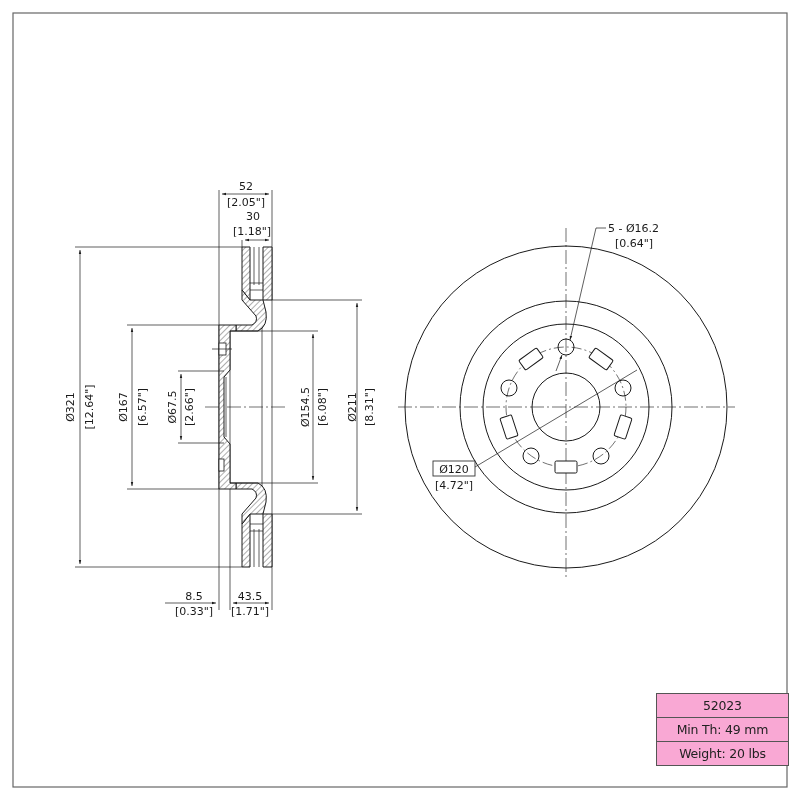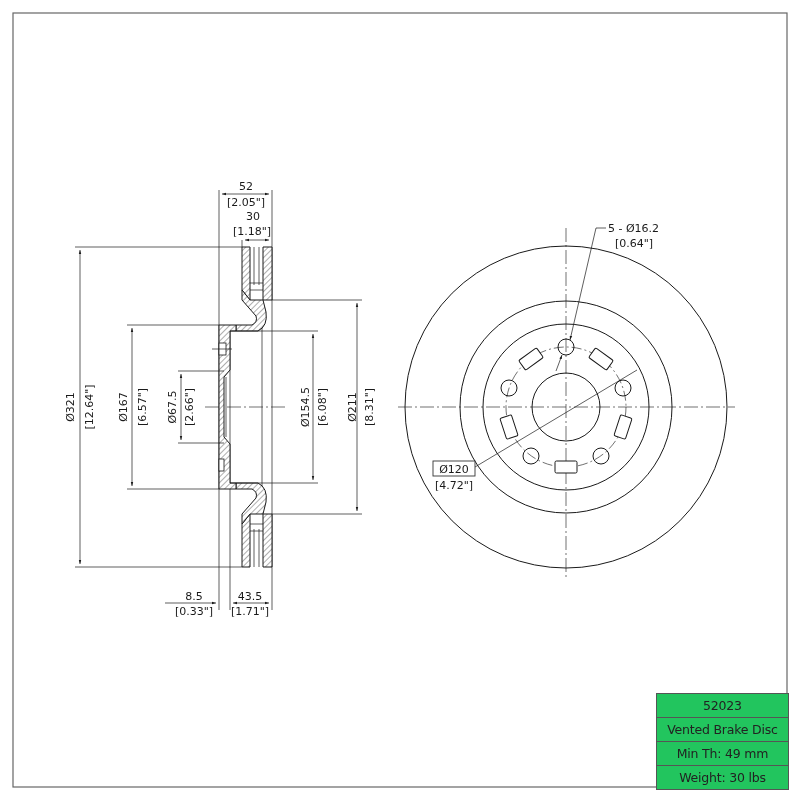--- a/index.html
+++ b/index.html
@@ -3,21 +3,21 @@
 <meta charset="utf-8">
 <style>
   html, body { margin:0; padding:0; background:#ffffff; }
   body { width:800px; height:800px; position:relative; overflow:hidden; font-family:"DejaVu Sans", sans-serif; }
   #drawing { position:absolute; left:0; top:0; width:800px; height:800px; }
   .ln { stroke:#1a1a1a; stroke-width:1; fill:none; }
   .thin { stroke:#1a1a1a; stroke-width:0.7; fill:none; }
   .center { stroke:#333; stroke-width:0.7; fill:none; stroke-dasharray:14 3 2 3; }
   .hatch { fill:url(#hatchPat); stroke:#1a1a1a; stroke-width:1; }
   .dimtxt { font-family:"DejaVu Sans", sans-serif; font-size:11px; fill:#1a1a1a; }
-  .tb { position:absolute; left:656px; top:693px; width:131px; border:1px solid #555; border-bottom:none; background:#22c55e; }
+  .tb { position:absolute; left:656px; top:693px; width:131px; border:1px solid #555; border-bottom:none; background:#f9a8d4; }
   .tb-row { height:23px; border-bottom:1px solid #555; display:flex; align-items:center; justify-content:center; font-size:12.5px; color:#222; font-family:"DejaVu Sans", sans-serif; letter-spacing:-0.2px; }
   .tb-row.first { justify-content:center; }
 </style>
 </head>
 <body>
 
 <svg id="drawing" viewBox="0 0 800 800" xmlns="http://www.w3.org/2000/svg">
   <defs>
     <pattern id="hatchPat" patternUnits="userSpaceOnUse" width="4" height="4" patternTransform="rotate(45)">
       <rect width="4" height="4" fill="#fff"></rect>
@@ -148,16 +148,15 @@
     <text class="dimtxt" x="454" y="473" text-anchor="middle">Ø120</text>
     <text class="dimtxt" x="454" y="489" text-anchor="middle">[4.72"]</text>
 
     <text class="dimtxt" x="608" y="232">5 - Ø16.2</text>
     <text class="dimtxt" x="615" y="247">[0.64"]</text>
   </g>
 </svg>
 
 <div class="tb">
   <div class="tb-row first">52023</div>
-  <div class="tb-row">Vented Brake Disc</div>
   <div class="tb-row">Min Th: 49 mm</div>
-  <div class="tb-row">Weight: 30 lbs</div>
+  <div class="tb-row">Weight: 20 lbs</div>
 </div>
 
 </body></html>

